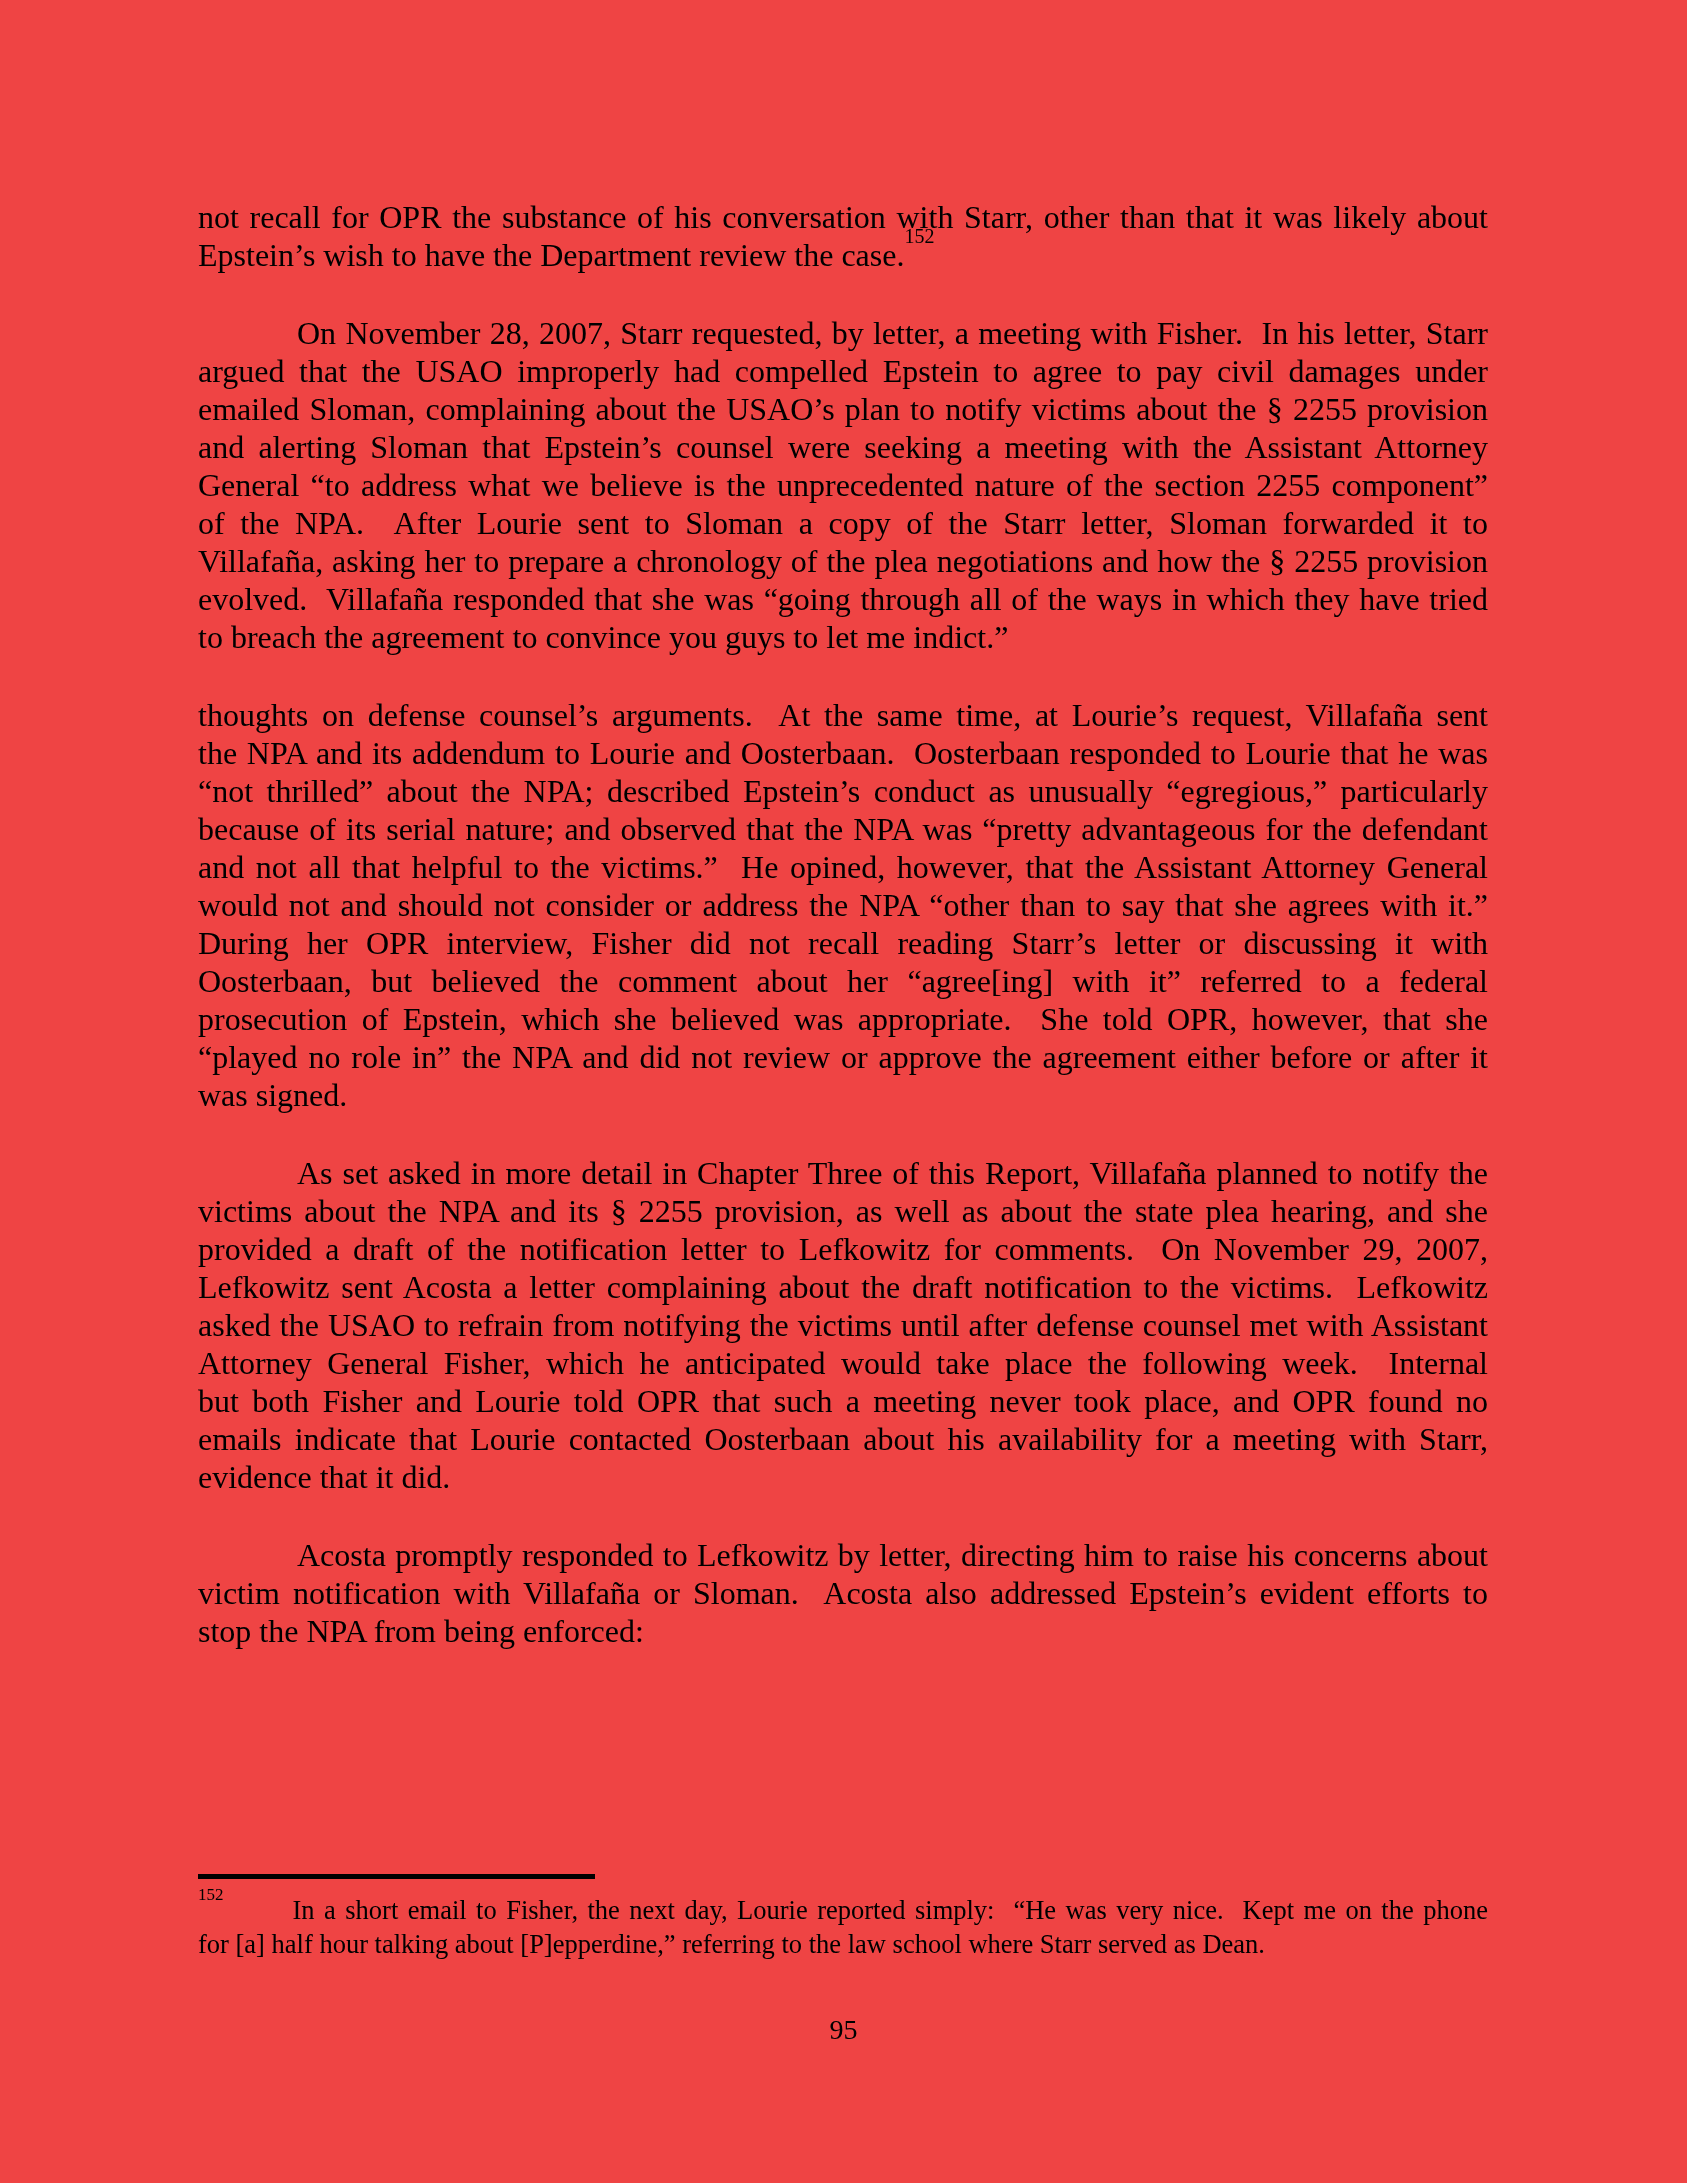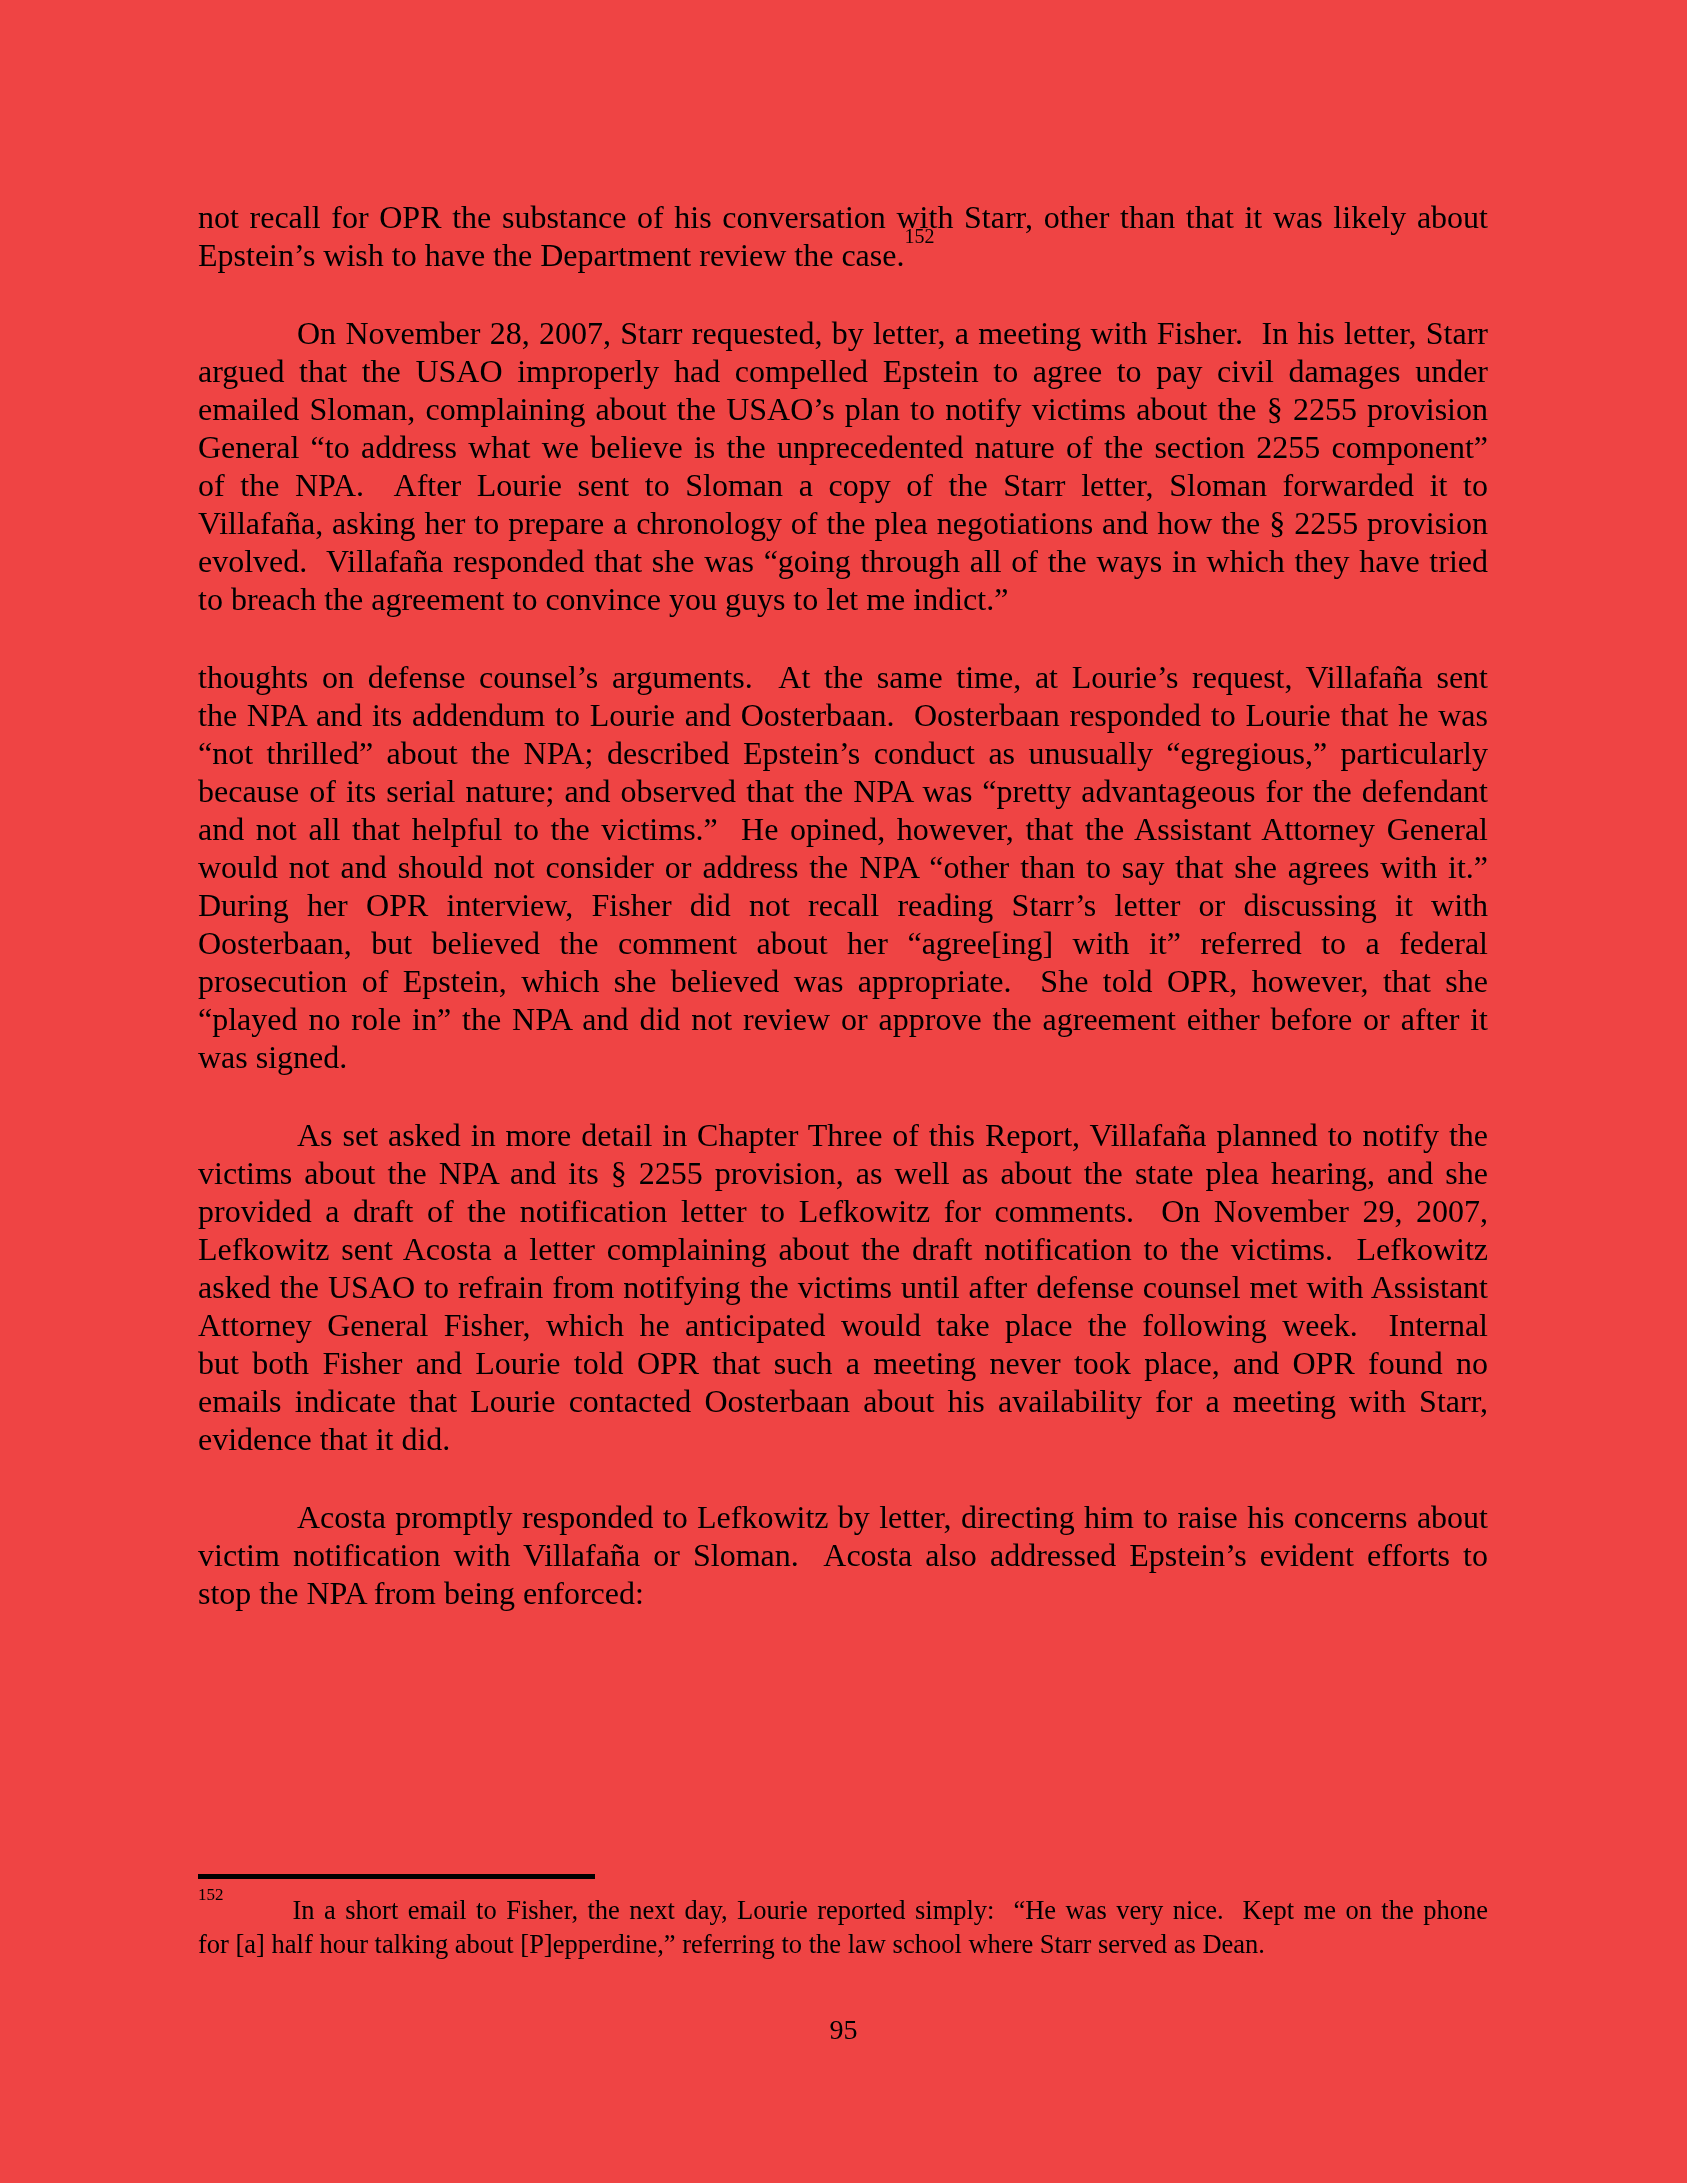--- a/index.html
+++ b/index.html
@@ -29,20 +29,21 @@
 
     <p class="para">
       <span class="ln">not recall for OPR the substance of his conversation with Starr, other than that it was likely about</span>
       <span class="ln last"><span>Epstein’s wish to have the Department review the case.</span><sup class="fnref">152</sup></span>
     </p>
 
     <p class="para">
       <span class="ln indent">On November 28, 2007, Starr requested, by letter, a meeting with Fisher.  In his letter, Starr</span>
       <span class="ln">argued that the USAO improperly had compelled Epstein to agree to pay civil damages under</span>
       <span class="ln">emailed Sloman, complaining about the USAO’s plan to notify victims about the § 2255 provision</span>
+      <span class="ln">and alerting Sloman that Epstein’s counsel were seeking a meeting with the Assistant Attorney</span>
       <span class="ln">General “to address what we believe is the unprecedented nature of the section 2255 component”</span>
       <span class="ln">of the NPA.  After Lourie sent to Sloman a copy of the Starr letter, Sloman forwarded it to</span>
       <span class="ln">Villafaña, asking her to prepare a chronology of the plea negotiations and how the § 2255 provision</span>
       <span class="ln">evolved.  Villafaña responded that she was “going through all of the ways in which they have tried</span>
       <span class="ln last">to breach the agreement to convince you guys to let me indict.”</span>
     </p>
 
     <p class="para">
       <span class="ln">thoughts on defense counsel’s arguments.  At the same time, at Lourie’s request, Villafaña sent</span>
       <span class="ln">the NPA and its addendum to Lourie and Oosterbaan.  Oosterbaan responded to Lourie that he was</span>

